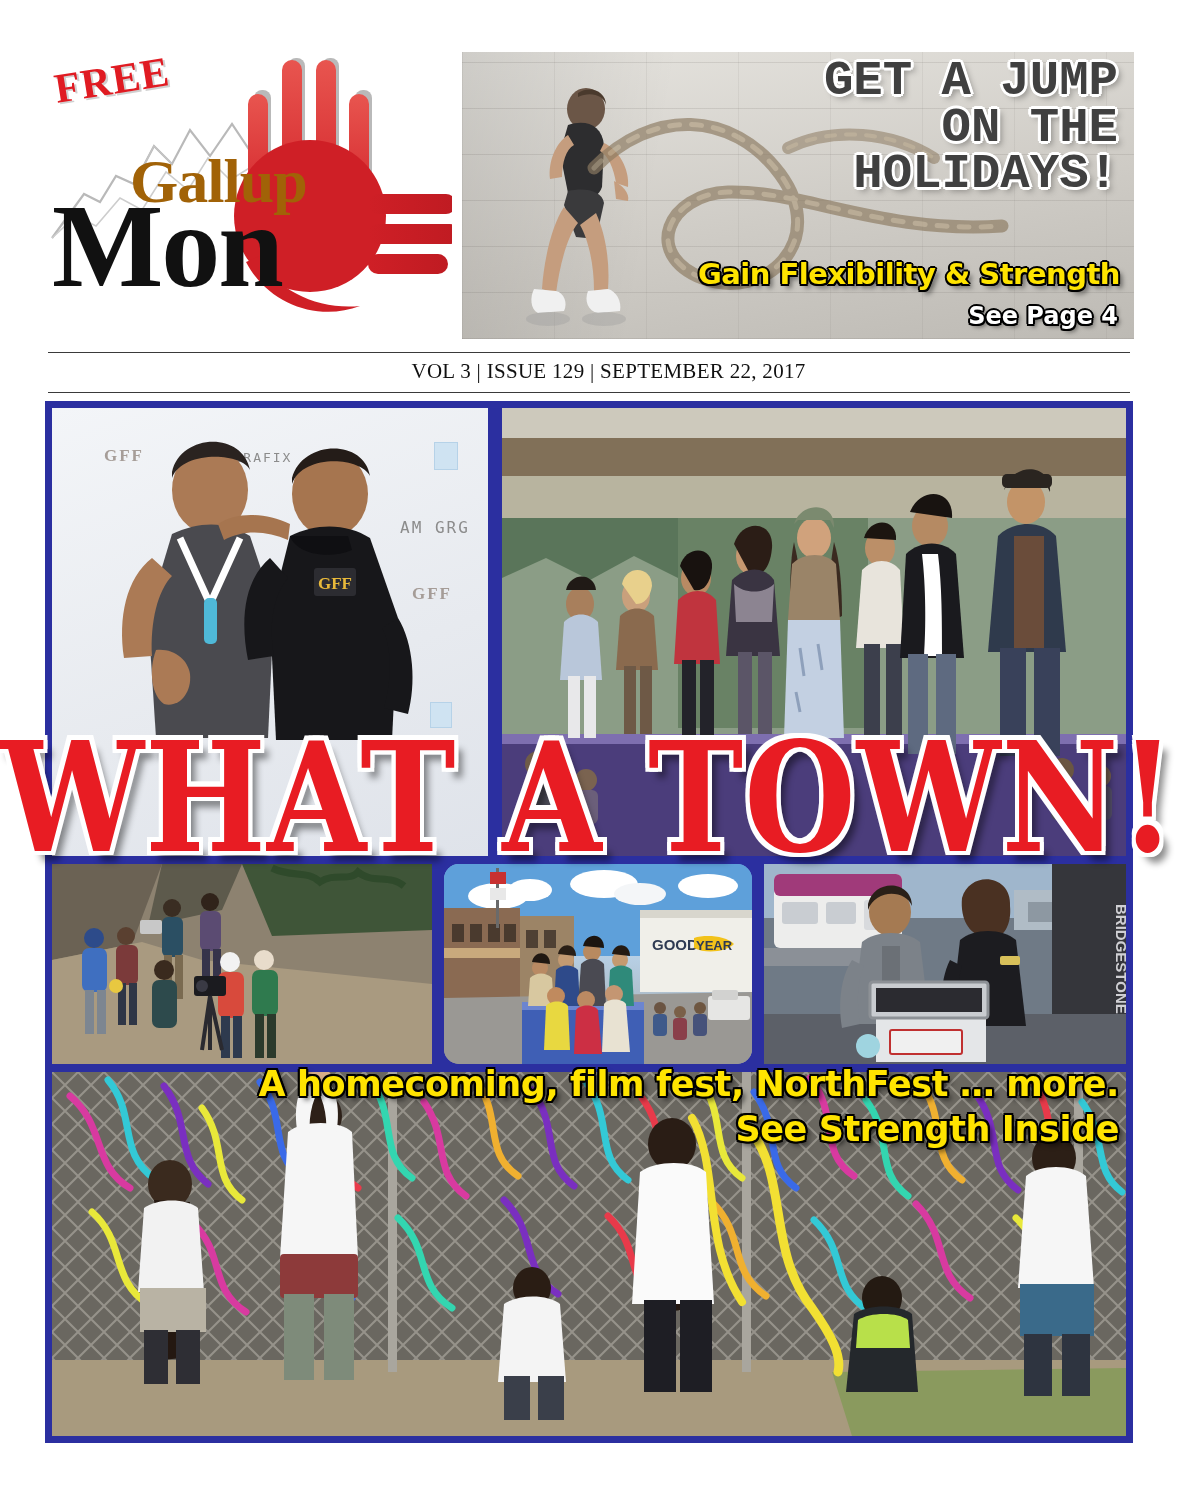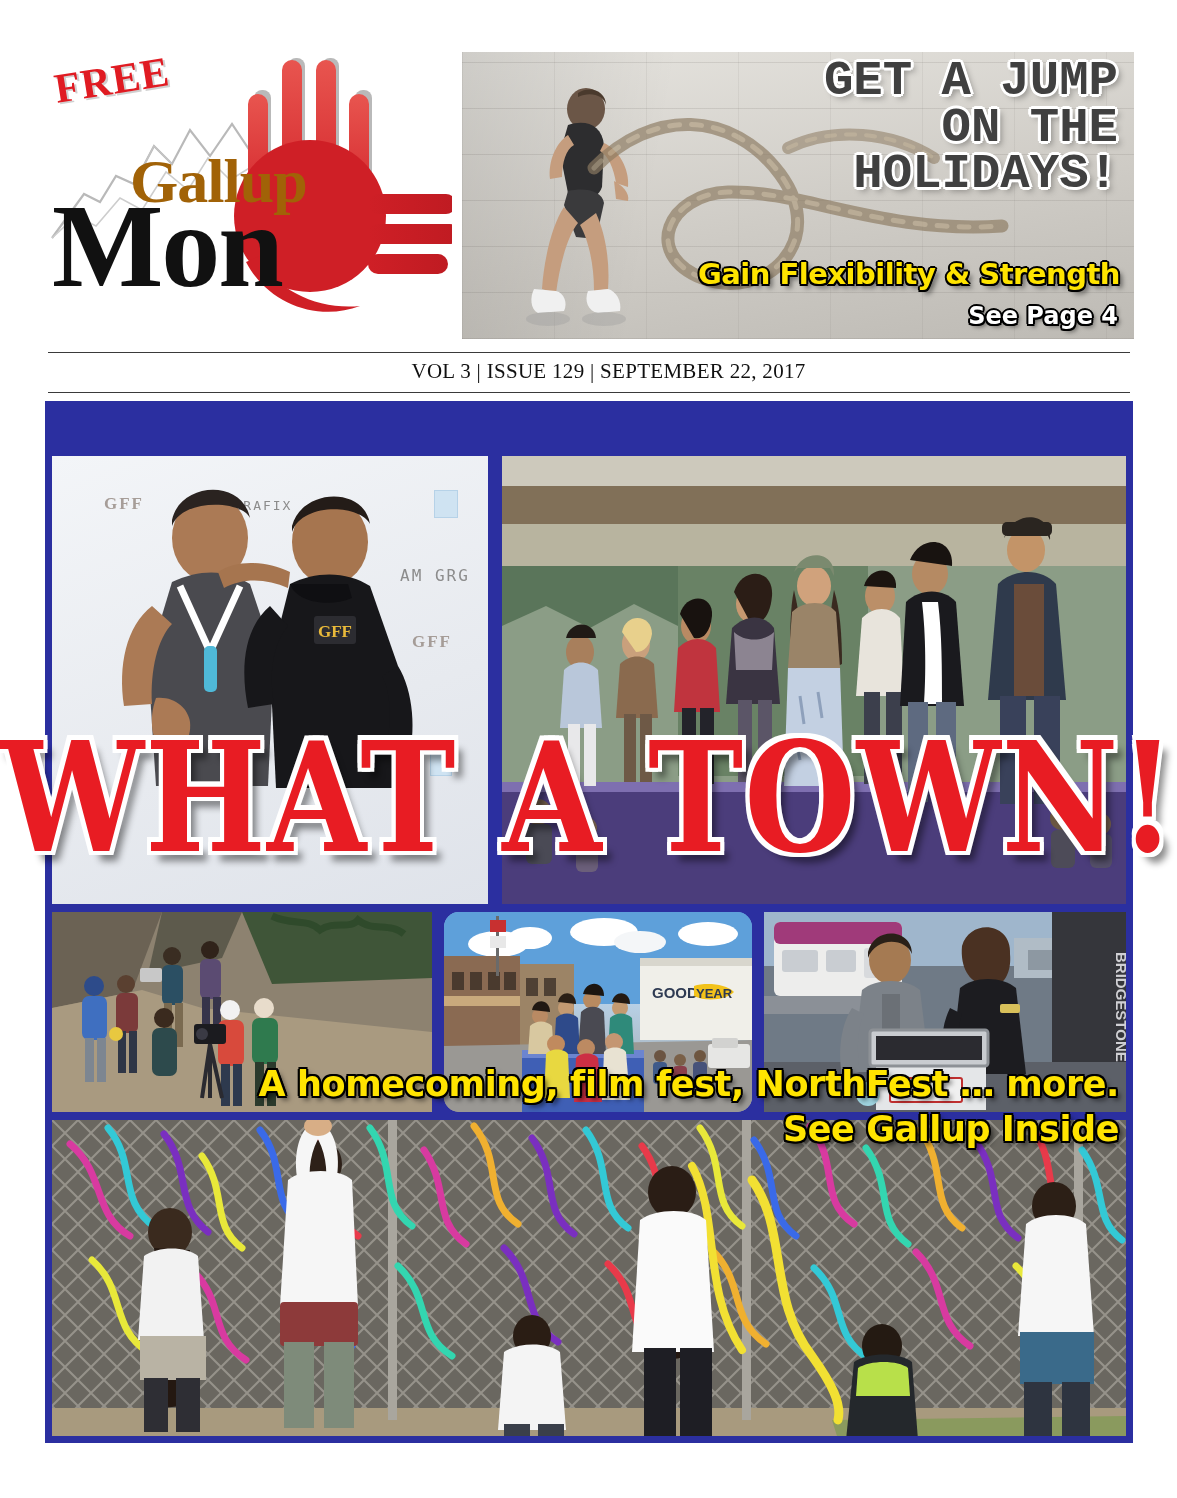--- a/index.html
+++ b/index.html
@@ -213,21 +213,21 @@
     overflow: hidden;
   }
   .collage-inner {
     position: relative;
     width: 100%;
     height: 100%;
     background: #2b2fa0;
     overflow: hidden;
   }
 
-  .photo { position: absolute; overflow: hidden; margin-top: 48px; }
+  .photo { position: absolute; overflow: hidden; }
 
   
   .ph-gff {
     left: 0px; top: 0px; width: 436px; height: 448px;
     background: linear-gradient(160deg,#f3f5f8 0%, #e7eaef 60%, #dfe3ea 100%);
   }
   .ph-fashion {
     left: 450px; top: 0px; width: 624px; height: 448px;
     background: linear-gradient(170deg,#c9c8bc 0%, #9aa893 45%, #6f7f6d 100%);
   }
@@ -796,16 +796,16 @@
         </svg>
       </div>
 
     </div>
   </div>
 
   <div class="headline">WHAT A TOWN!</div>
 
   <div class="deck">
     <span>A homecoming, film fest, NorthFest … more.</span>
-    <span>See Gallup Inside</span>
+    <span>See Strength Inside</span>
   </div>
 
 </div>
 
 </body></html>

